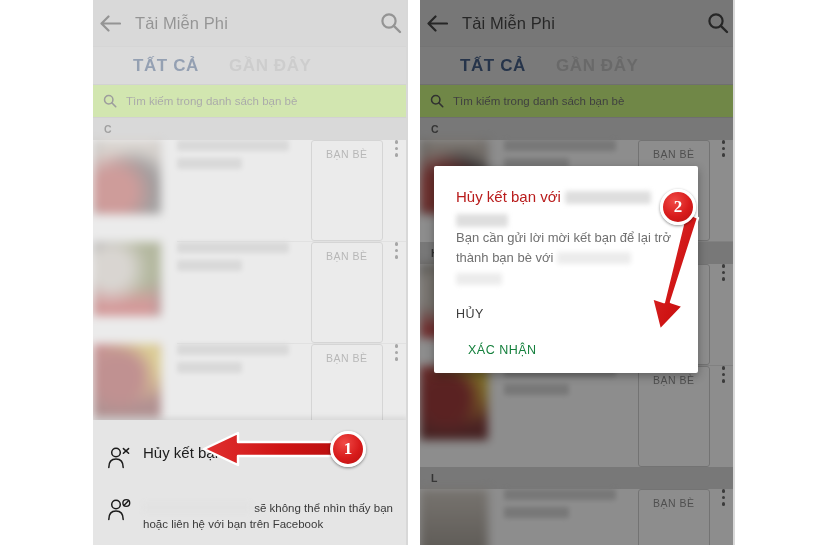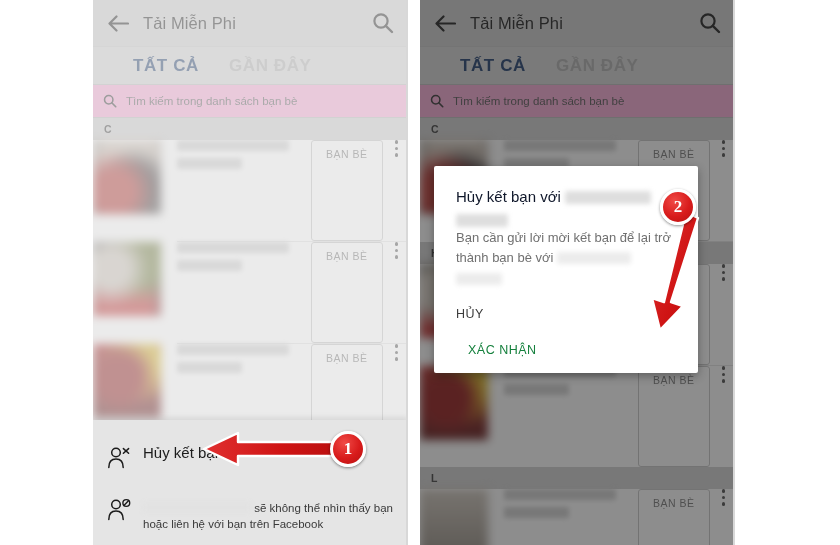--- a/index.html
+++ b/index.html
@@ -22,39 +22,39 @@
   .phone.left  { left: 93px;  }
   .phone.right { left: 420px; }
   .phone .edge-r {
     position:absolute; right:0; top:0; width:2px; height:100%;
     background:#d8d8d8;
   }
 
   
   .appbar {
     position:relative; height: 46px; background:#cfcfcf;
-    display:flex; align-items:center; padding: 0 12px; justify-content: center;
+    display:flex; align-items:center; padding: 0 4px; justify-content: center;
   }
   .appbar .back { width:26px; height:26px; display:flex; align-items:center; justify-content:center; }
   .appbar .title {
     margin-left: 12px; font-size: 16.5px; color:#1b1b1b; letter-spacing:.1px;
   }
   .appbar .search-btn { margin-left:auto; width:26px; height:26px; display:flex; align-items:center; justify-content:center; }
 
   .tabs {
     height: 38px; background:#d4d4d4;
     display:flex; align-items:center; padding-left: 40px;
     border-top:1px solid #c8c8c8;
   }
   .tab { font-size: 17px; font-weight: bold; letter-spacing:.6px; margin-right: 30px; }
   .tab.active { color:#1b3a6b; }
   .tab.inactive { color:#b0b0b0; }
 
   .searchbar {
-    height: 34px; background:#f9a8d4; display:flex; align-items:center; padding: 0 10px;
+    height: 34px; background:#bef264; display:flex; align-items:center; padding: 0 10px;
     border-top:1px solid #bdbdbd; border-bottom:1px solid #bdbdbd;
   }
   .searchbar .txt { font-size:11.5px; color:#555; margin-left:9px; }
 
   
   .list { position:relative; background:#fff; }
   .section-head {
     height: 22px; background:#d0d0d0; display:flex; align-items:center;
     padding-left:11px; font-size:10.5px; color:#3a3a3a; font-weight:600;
   }
@@ -125,21 +125,21 @@
     background:#e2e2e2; filter: blur(2.2px); border-radius:2px;
   }
 
   
   .scrim-dialog {
     position:absolute; left:14px; top:166px; width: 264px;
     background:#fff; border-radius:2px;
     box-shadow: 0 3px 10px rgba(0,0,0,.32);
     padding: 20px 22px 10px 22px;
   }
-  .dlg-title { font-size: 15px; color:#0f172a; line-height: 1.5; }
+  .dlg-title { font-size: 15px; color:#b91c1c; line-height: 1.5; }
   .dlg-blur-inline {
     display:inline-block; width: 86px; height: 13px; vertical-align:-2px;
     background:#dedede; filter: blur(2.6px); border-radius:2px;
   }
   .dlg-blur-line2 {
     display:block; width: 52px; height: 13px; margin-top: 5px;
     background:#dedede; filter: blur(2.6px); border-radius:2px;
   }
   .dlg-body { margin-top: 1px; font-size: 13px; color:#707070; line-height: 1.55; }
   .dlg-body .dlg-blur-inline { width: 74px; height:12px; background:#ececec; }

